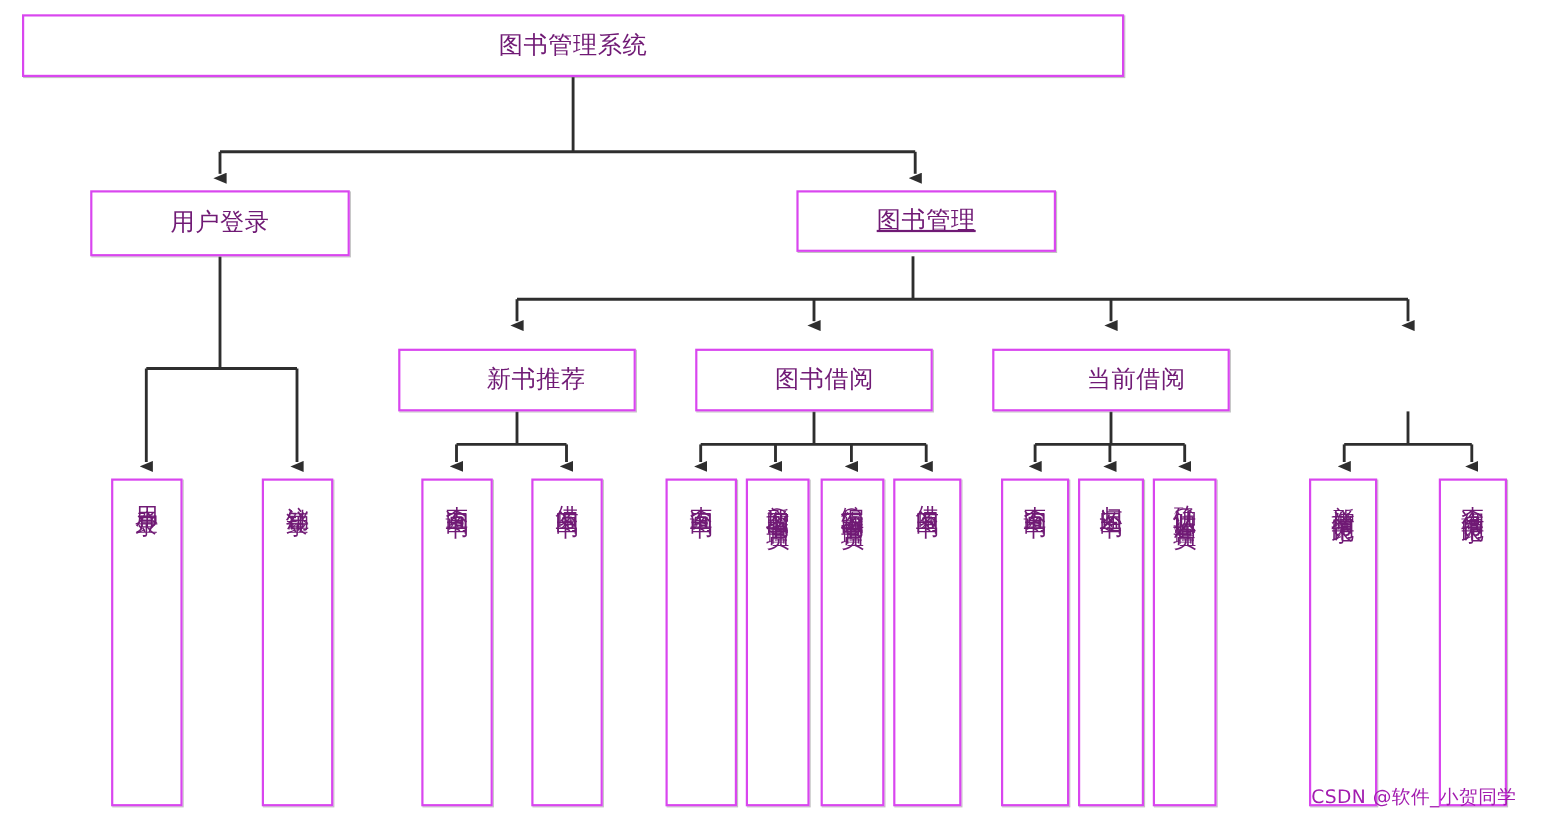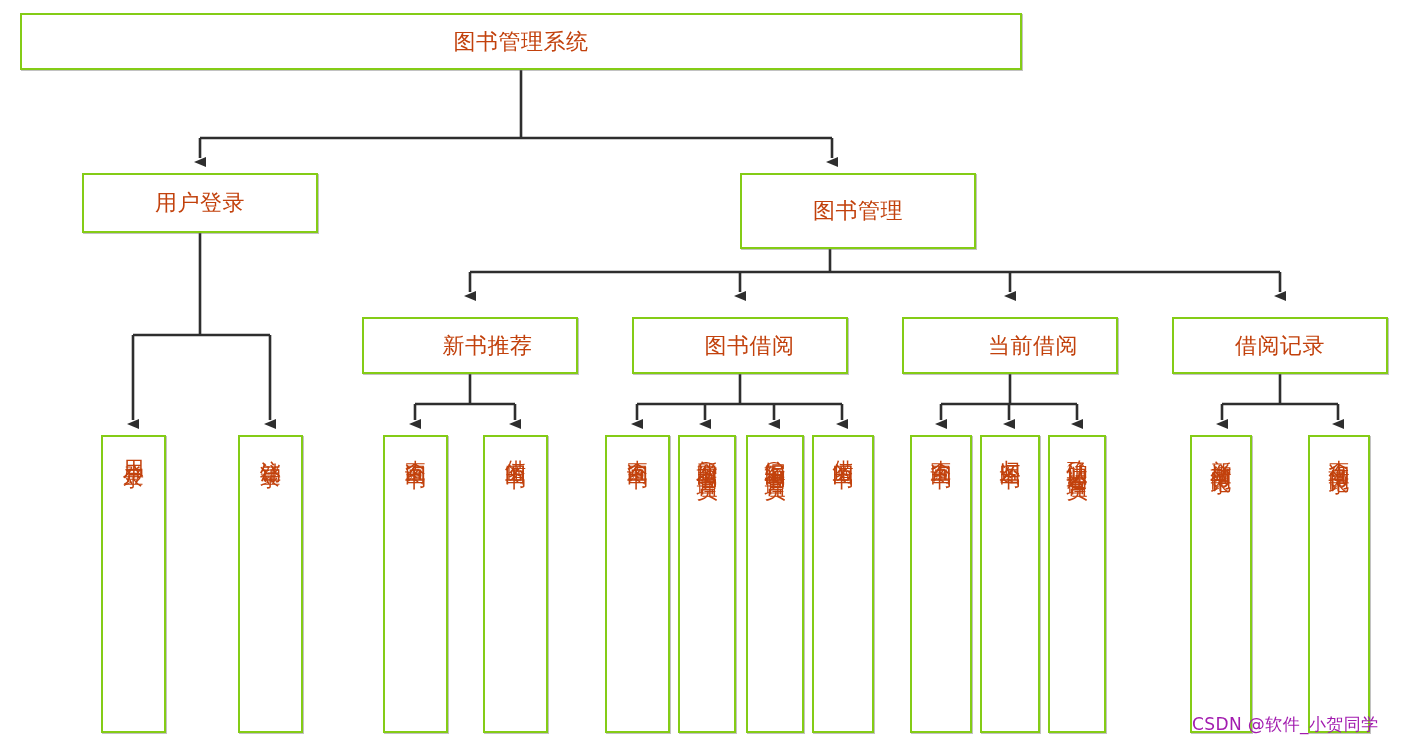--- a/index.html
+++ b/index.html
@@ -23,25 +23,25 @@
     left: 0;
     top: 0;
     width: 1405px;
     height: 747px;
     pointer-events: none;
   }
   .node {
     position: absolute;
     box-sizing: border-box;
     background: #ffffff;
-    border: 2px solid #84cc16;
+    border: 2px solid #d946ef;
     display: flex;
     align-items: center;
     justify-content: center;
-    color: #c2410c;
+    color: #701a75;
     line-height: 1.18;
     text-align: center;
     box-shadow: 1px 1px 0 rgba(120,120,120,0.45);
   }
   .node .lbl {
     display: block;
     white-space: pre-line;
   }
   
   .node.horiz .lbl {
@@ -126,39 +126,36 @@
   </svg>
 
   <div class="node horiz" style="left:20px; top:13px; width:1002px; height:57px;">
     <span class="lbl">图书管理系统</span>
   </div>
 
   <div class="node horiz" style="left:82px; top:173px; width:236px; height:60px;">
     <span class="lbl">用户登录</span>
   </div>
 
-  <div class="node horiz" style="left:740px; top:173px; width:236px; height:76px;">
+  <div class="node horiz" style="left:724px; top:173px; width:236px; height:56px;text-decoration:underline;">
     <span class="lbl">图书管理</span>
   </div>
 
   <div class="node horiz" style="left:362px; top:317px; width:216px; height:57px;padding-left:35px;">
     <span class="lbl">新书推荐</span>
   </div>
 
   <div class="node horiz" style="left:632px; top:317px; width:216px; height:57px;padding-left:19px;">
     <span class="lbl">图书借阅</span>
   </div>
 
   <div class="node horiz" style="left:902px; top:317px; width:216px; height:57px;padding-left:46px;">
     <span class="lbl">当前借阅</span>
   </div>
 
-  <div class="node horiz" style="left:1172px; top:317px; width:216px; height:57px;">
-    <span class="lbl">借阅记录</span>
-  </div>
 
   <div class="node vert" style="left:101px; top:435px; width:65px; height:298px;">
     <span class="lbl">用户登录</span>
   </div>
 
   <div class="node vert" style="left:238px; top:435px; width:65px; height:298px;">
     <span class="lbl">注销登录</span>
   </div>
 
   <div class="node vert" style="left:383px; top:435px; width:65px; height:298px;">

